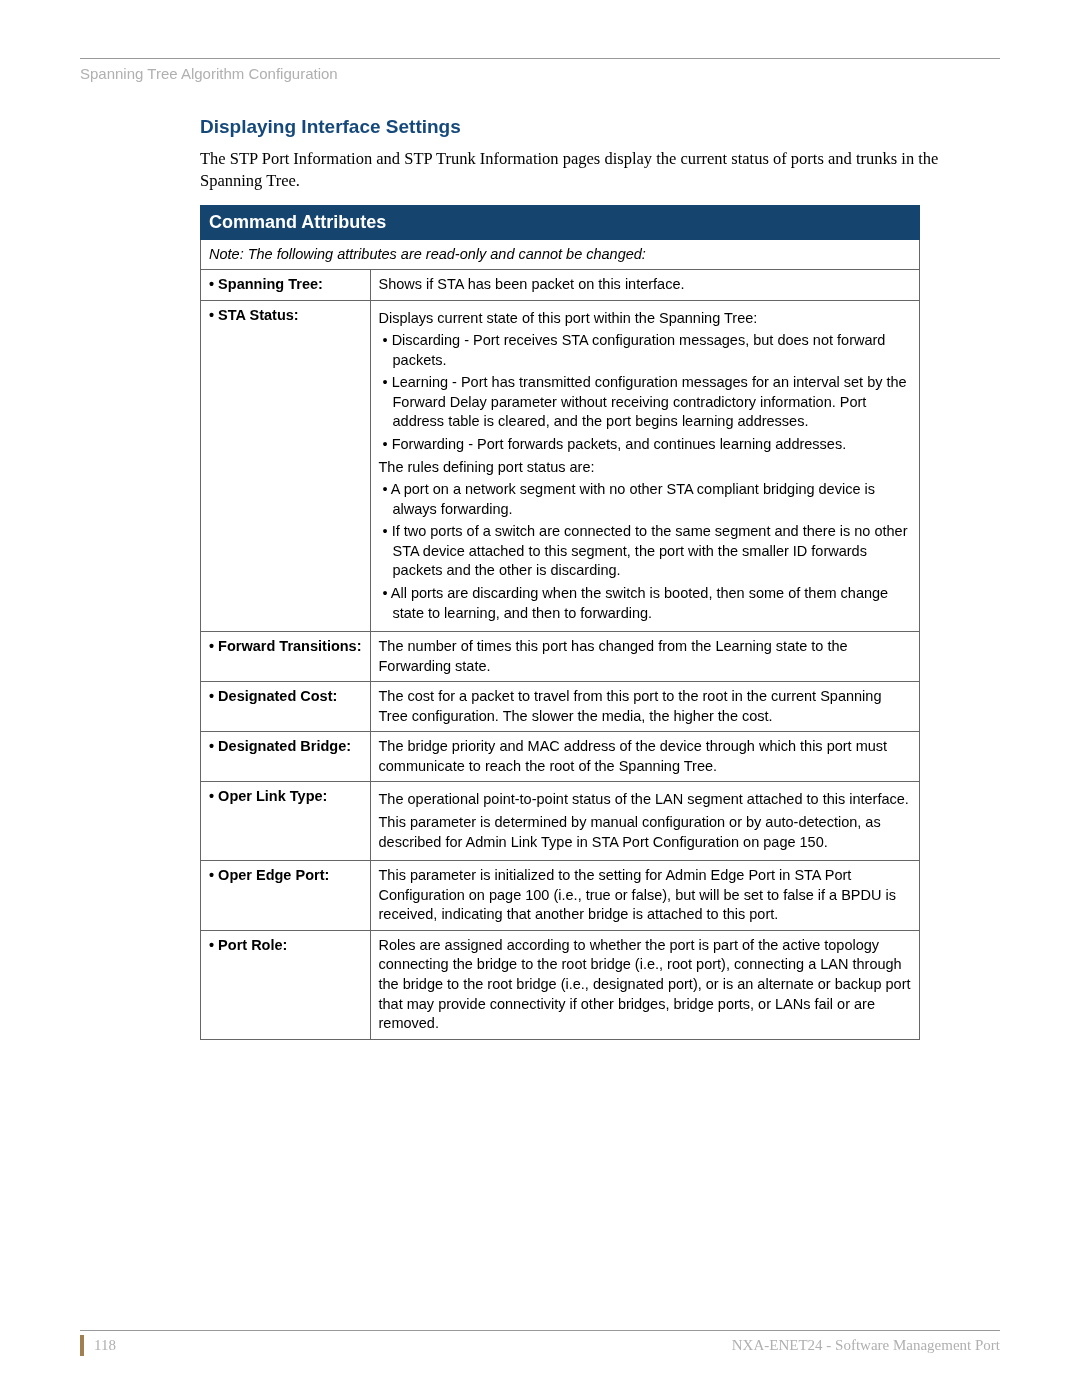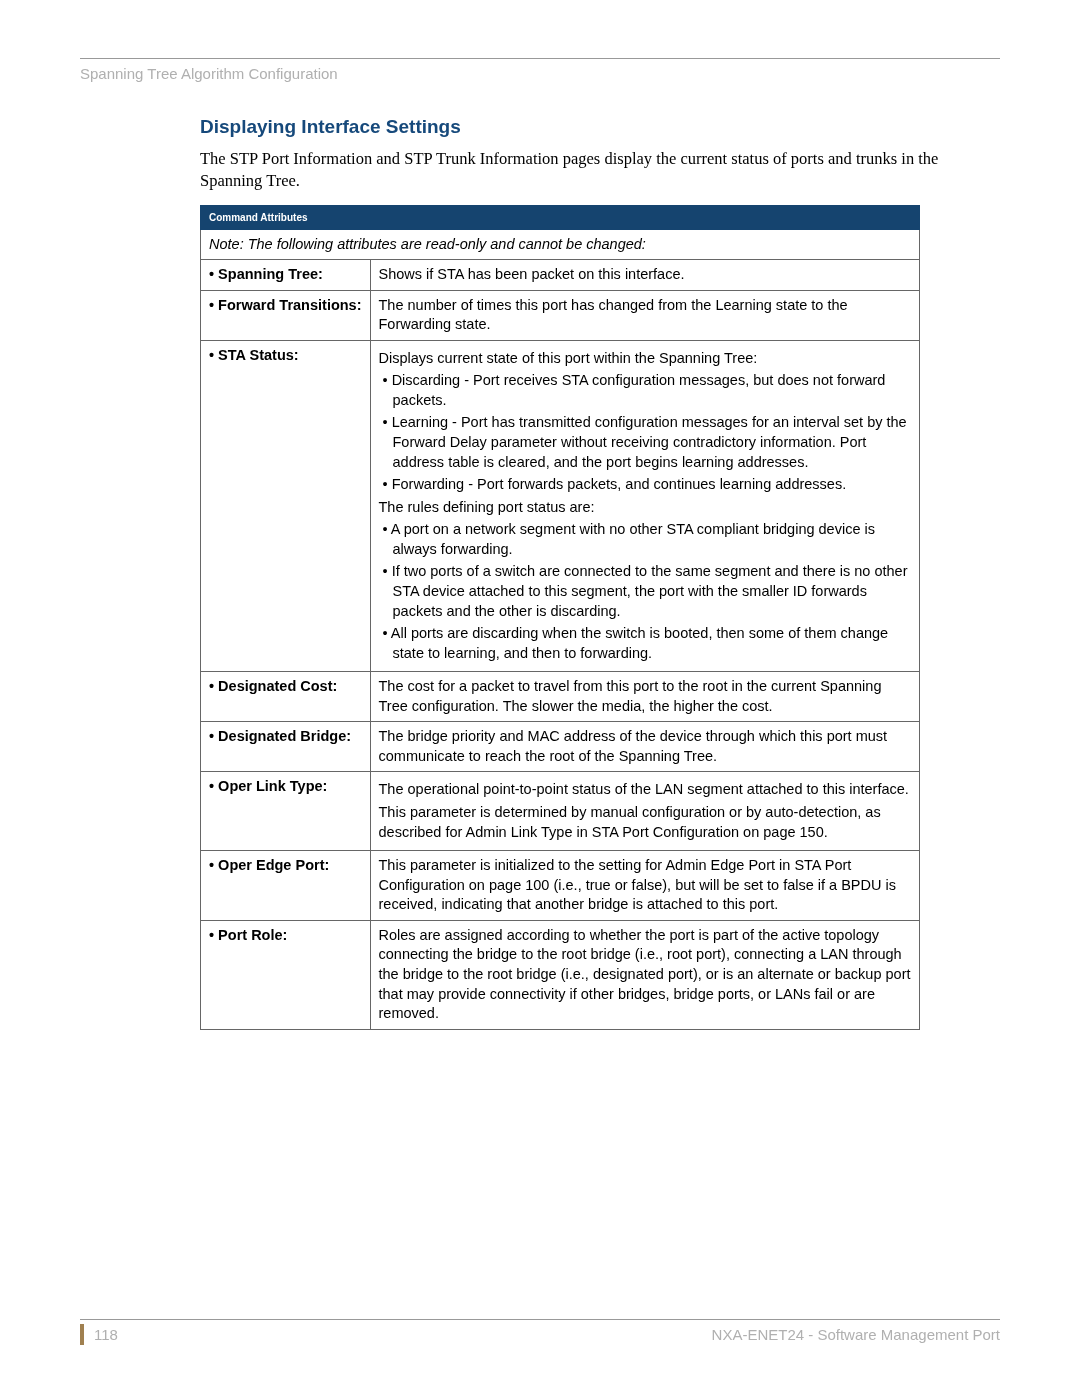--- a/index.html
+++ b/index.html
@@ -41,21 +41,21 @@
     width: 720px;
     border-collapse: collapse;
     font-size: 14.5px;
   }
   .attr-table th {
     background: #15446f;
     color: #fff;
     text-align: left;
     padding: 6px 8px;
     font-weight: bold;
-    font-size: 10px;
+    font-size: 18px;
     border: 1px solid #15446f;
     margin-left: 32px;
   }
   .attr-table td {
     border: 1px solid #666;
     padding: 5px 8px;
     vertical-align: top;
     line-height: 1.35;
   }
   .note-cell {
@@ -82,21 +82,22 @@
   .sub-bullet::before {
     content: "• ";
   }
   .plain-line {
     margin: 3px 0;
   }
   .footer {
     position: absolute;
     left: 80px;
     right: 80px;
-    bottom: 52px;
+    bottom: 41px;
+    font-family: Liberation Serif, serif;
   }
   .footer-line {
     border-top: 1px solid #999;
     margin-bottom: 4px;
   }
   .footer-row {
     display: flex;
     justify-content: space-between;
     align-items: center;
     color: #b0b0b0;
@@ -128,36 +129,36 @@
         <span class="note-label">Note</span><span class="note-body">: The following attributes are read-only and cannot be changed:</span>
       </td>
     </tr>
 
     <tr>
       <td class="label-cell">• Spanning Tree:</td>
       <td>Shows if STA has been packet on this interface.</td>
     </tr>
 
     <tr>
-      <td class="label-cell">• Forward Transitions:</td>
-      <td>The number of times this port has changed from the Learning state to the Forwarding state.</td>
-    </tr>
-
-    <tr>
       <td class="label-cell">• STA Status:</td>
       <td>
         <div class="plain-line">Displays current state of this port within the Spanning Tree:</div>
         <div class="sub-bullet">Discarding - Port receives STA configuration messages, but does not forward packets.</div>
         <div class="sub-bullet">Learning - Port has transmitted configuration messages for an interval set by the Forward Delay parameter without receiving contradictory information. Port address table is cleared, and the port begins learning addresses.</div>
         <div class="sub-bullet">Forwarding - Port forwards packets, and continues learning addresses.</div>
         <div class="plain-line">The rules defining port status are:</div>
         <div class="sub-bullet">A port on a network segment with no other STA compliant bridging device is always forwarding.</div>
         <div class="sub-bullet">If two ports of a switch are connected to the same segment and there is no other STA device attached to this segment, the port with the smaller ID forwards packets and the other is discarding.</div>
         <div class="sub-bullet">All ports are discarding when the switch is booted, then some of them change state to learning, and then to forwarding.</div>
       </td>
+    </tr>
+
+    <tr>
+      <td class="label-cell">• Forward Transitions:</td>
+      <td>The number of times this port has changed from the Learning state to the Forwarding state.</td>
     </tr>
 
     <tr>
       <td class="label-cell">• Designated Cost:</td>
       <td>The cost for a packet to travel from this port to the root in the current Spanning Tree configuration. The slower the media, the higher the cost.</td>
     </tr>
 
     <tr>
       <td class="label-cell">• Designated Bridge:</td>
       <td>The bridge priority and MAC address of the device through which this port must communicate to reach the root of the Spanning Tree.</td>

